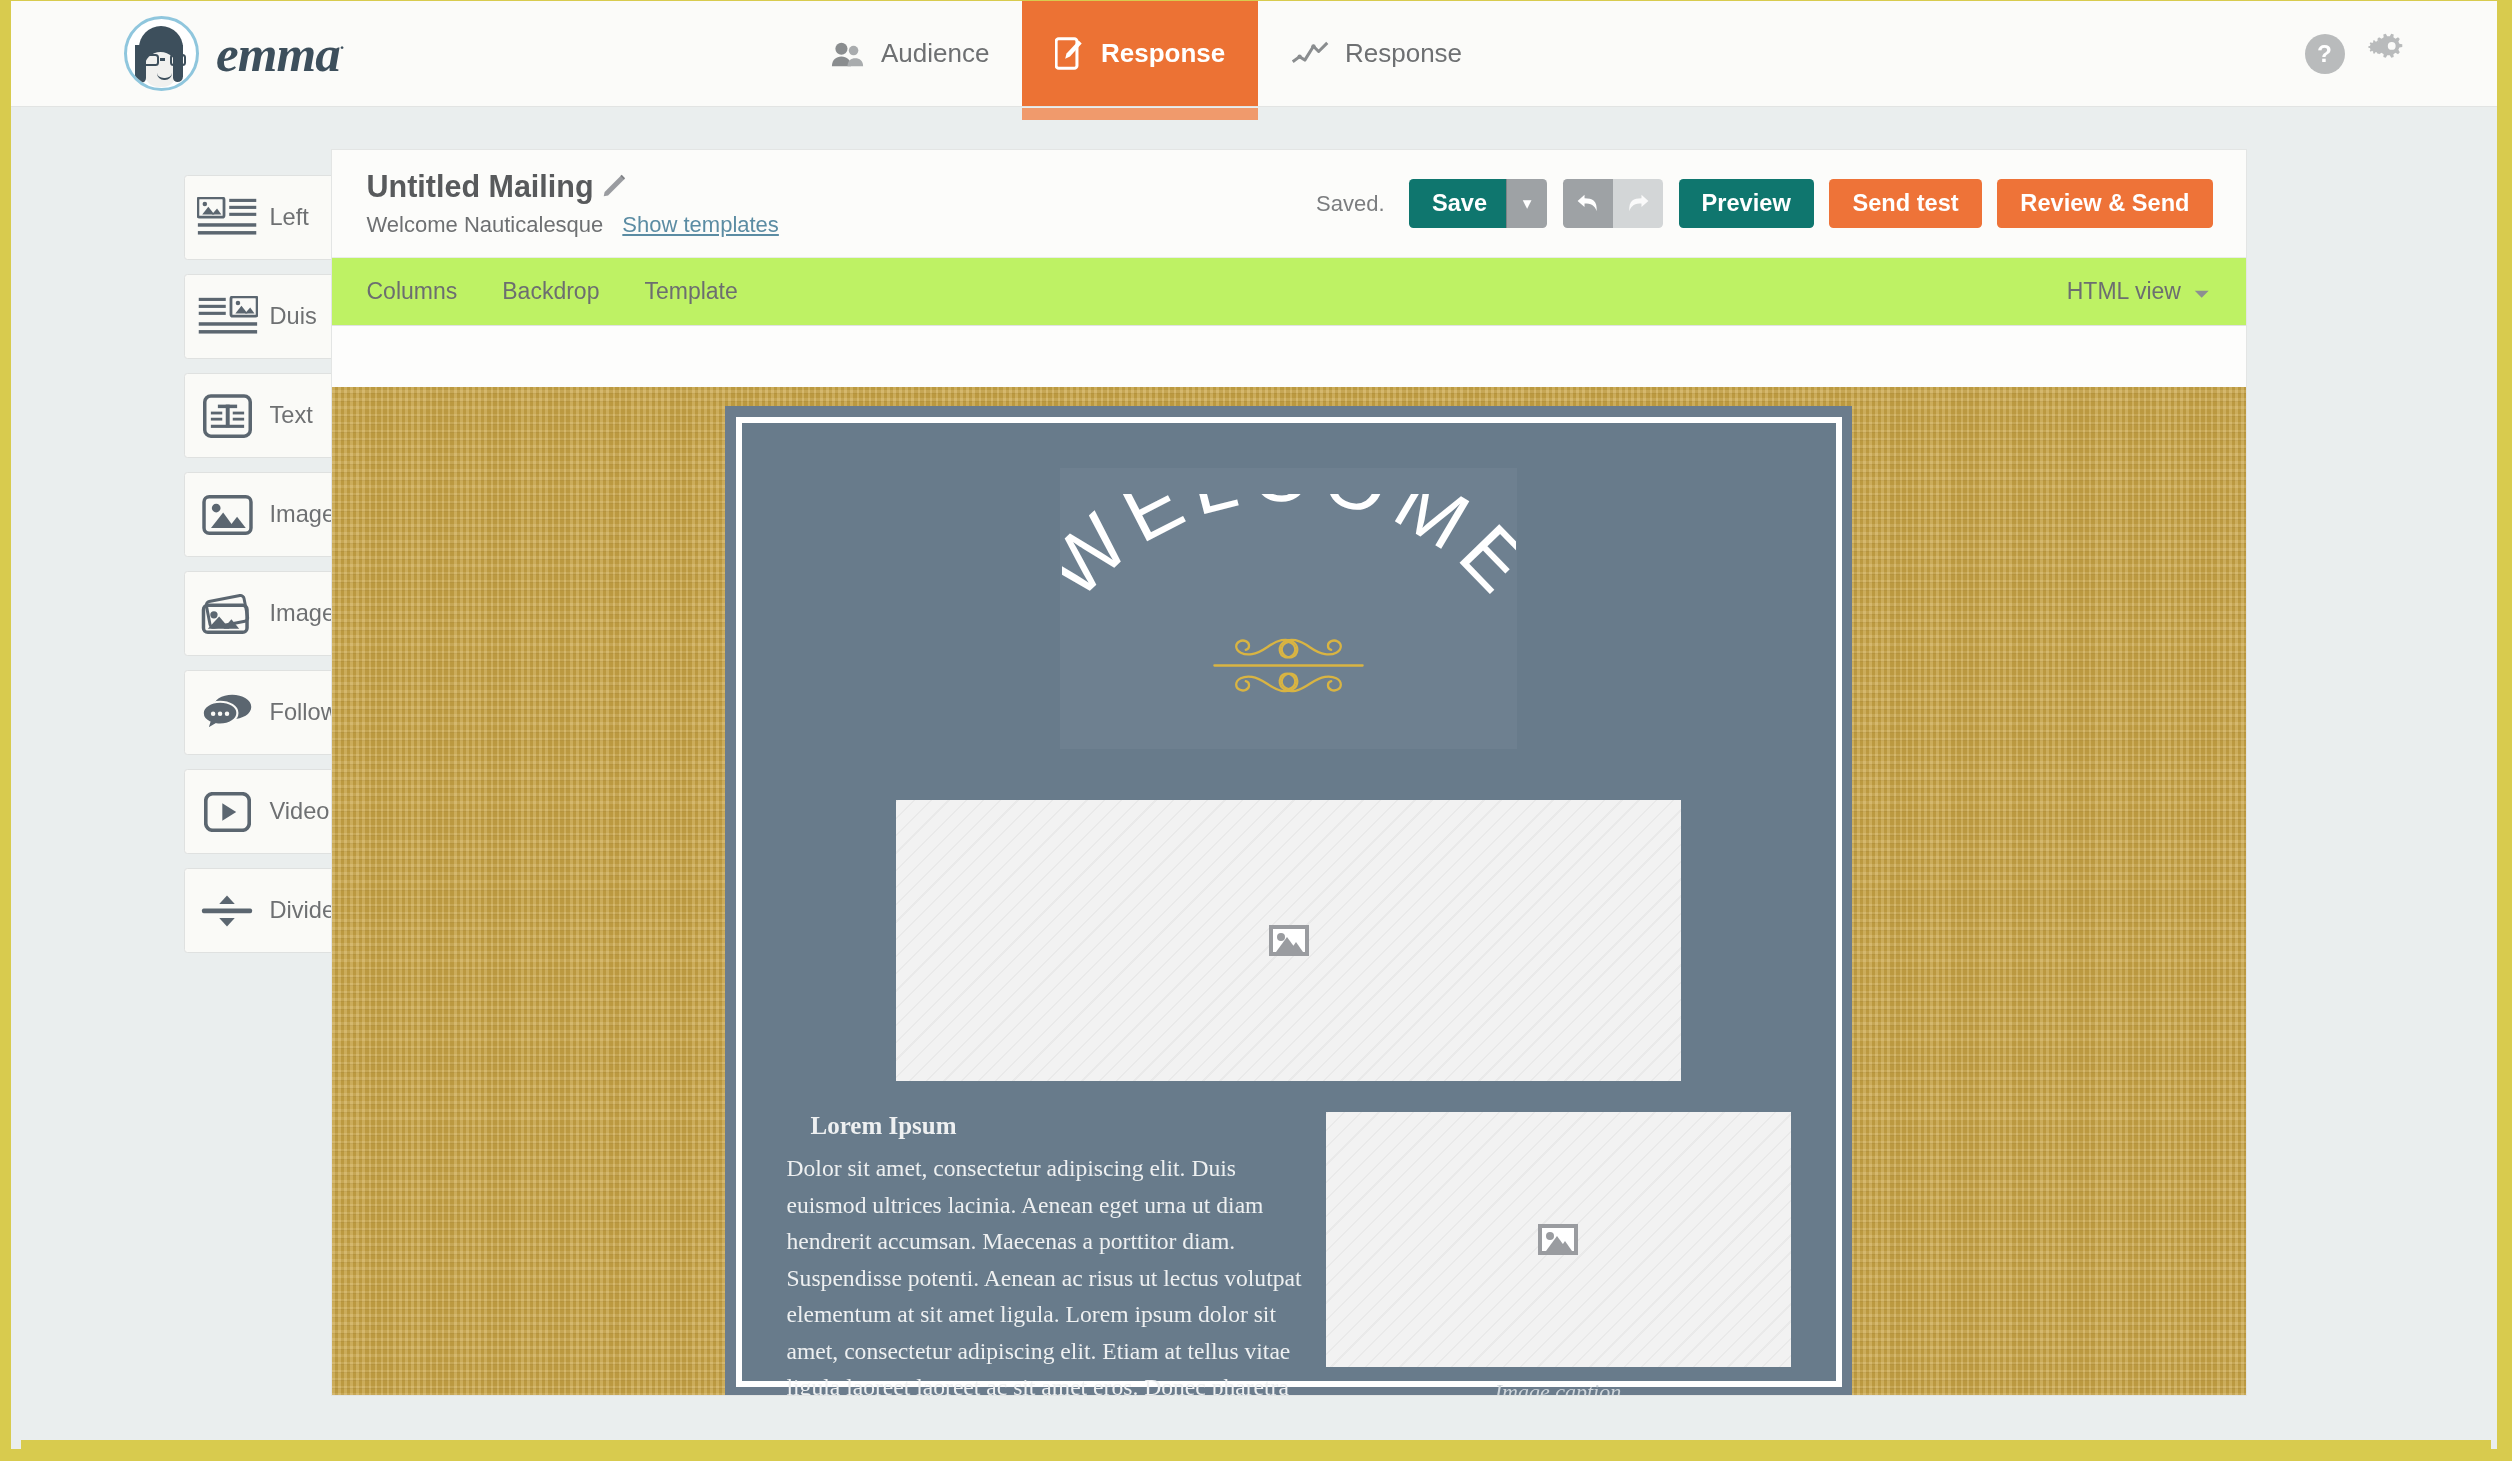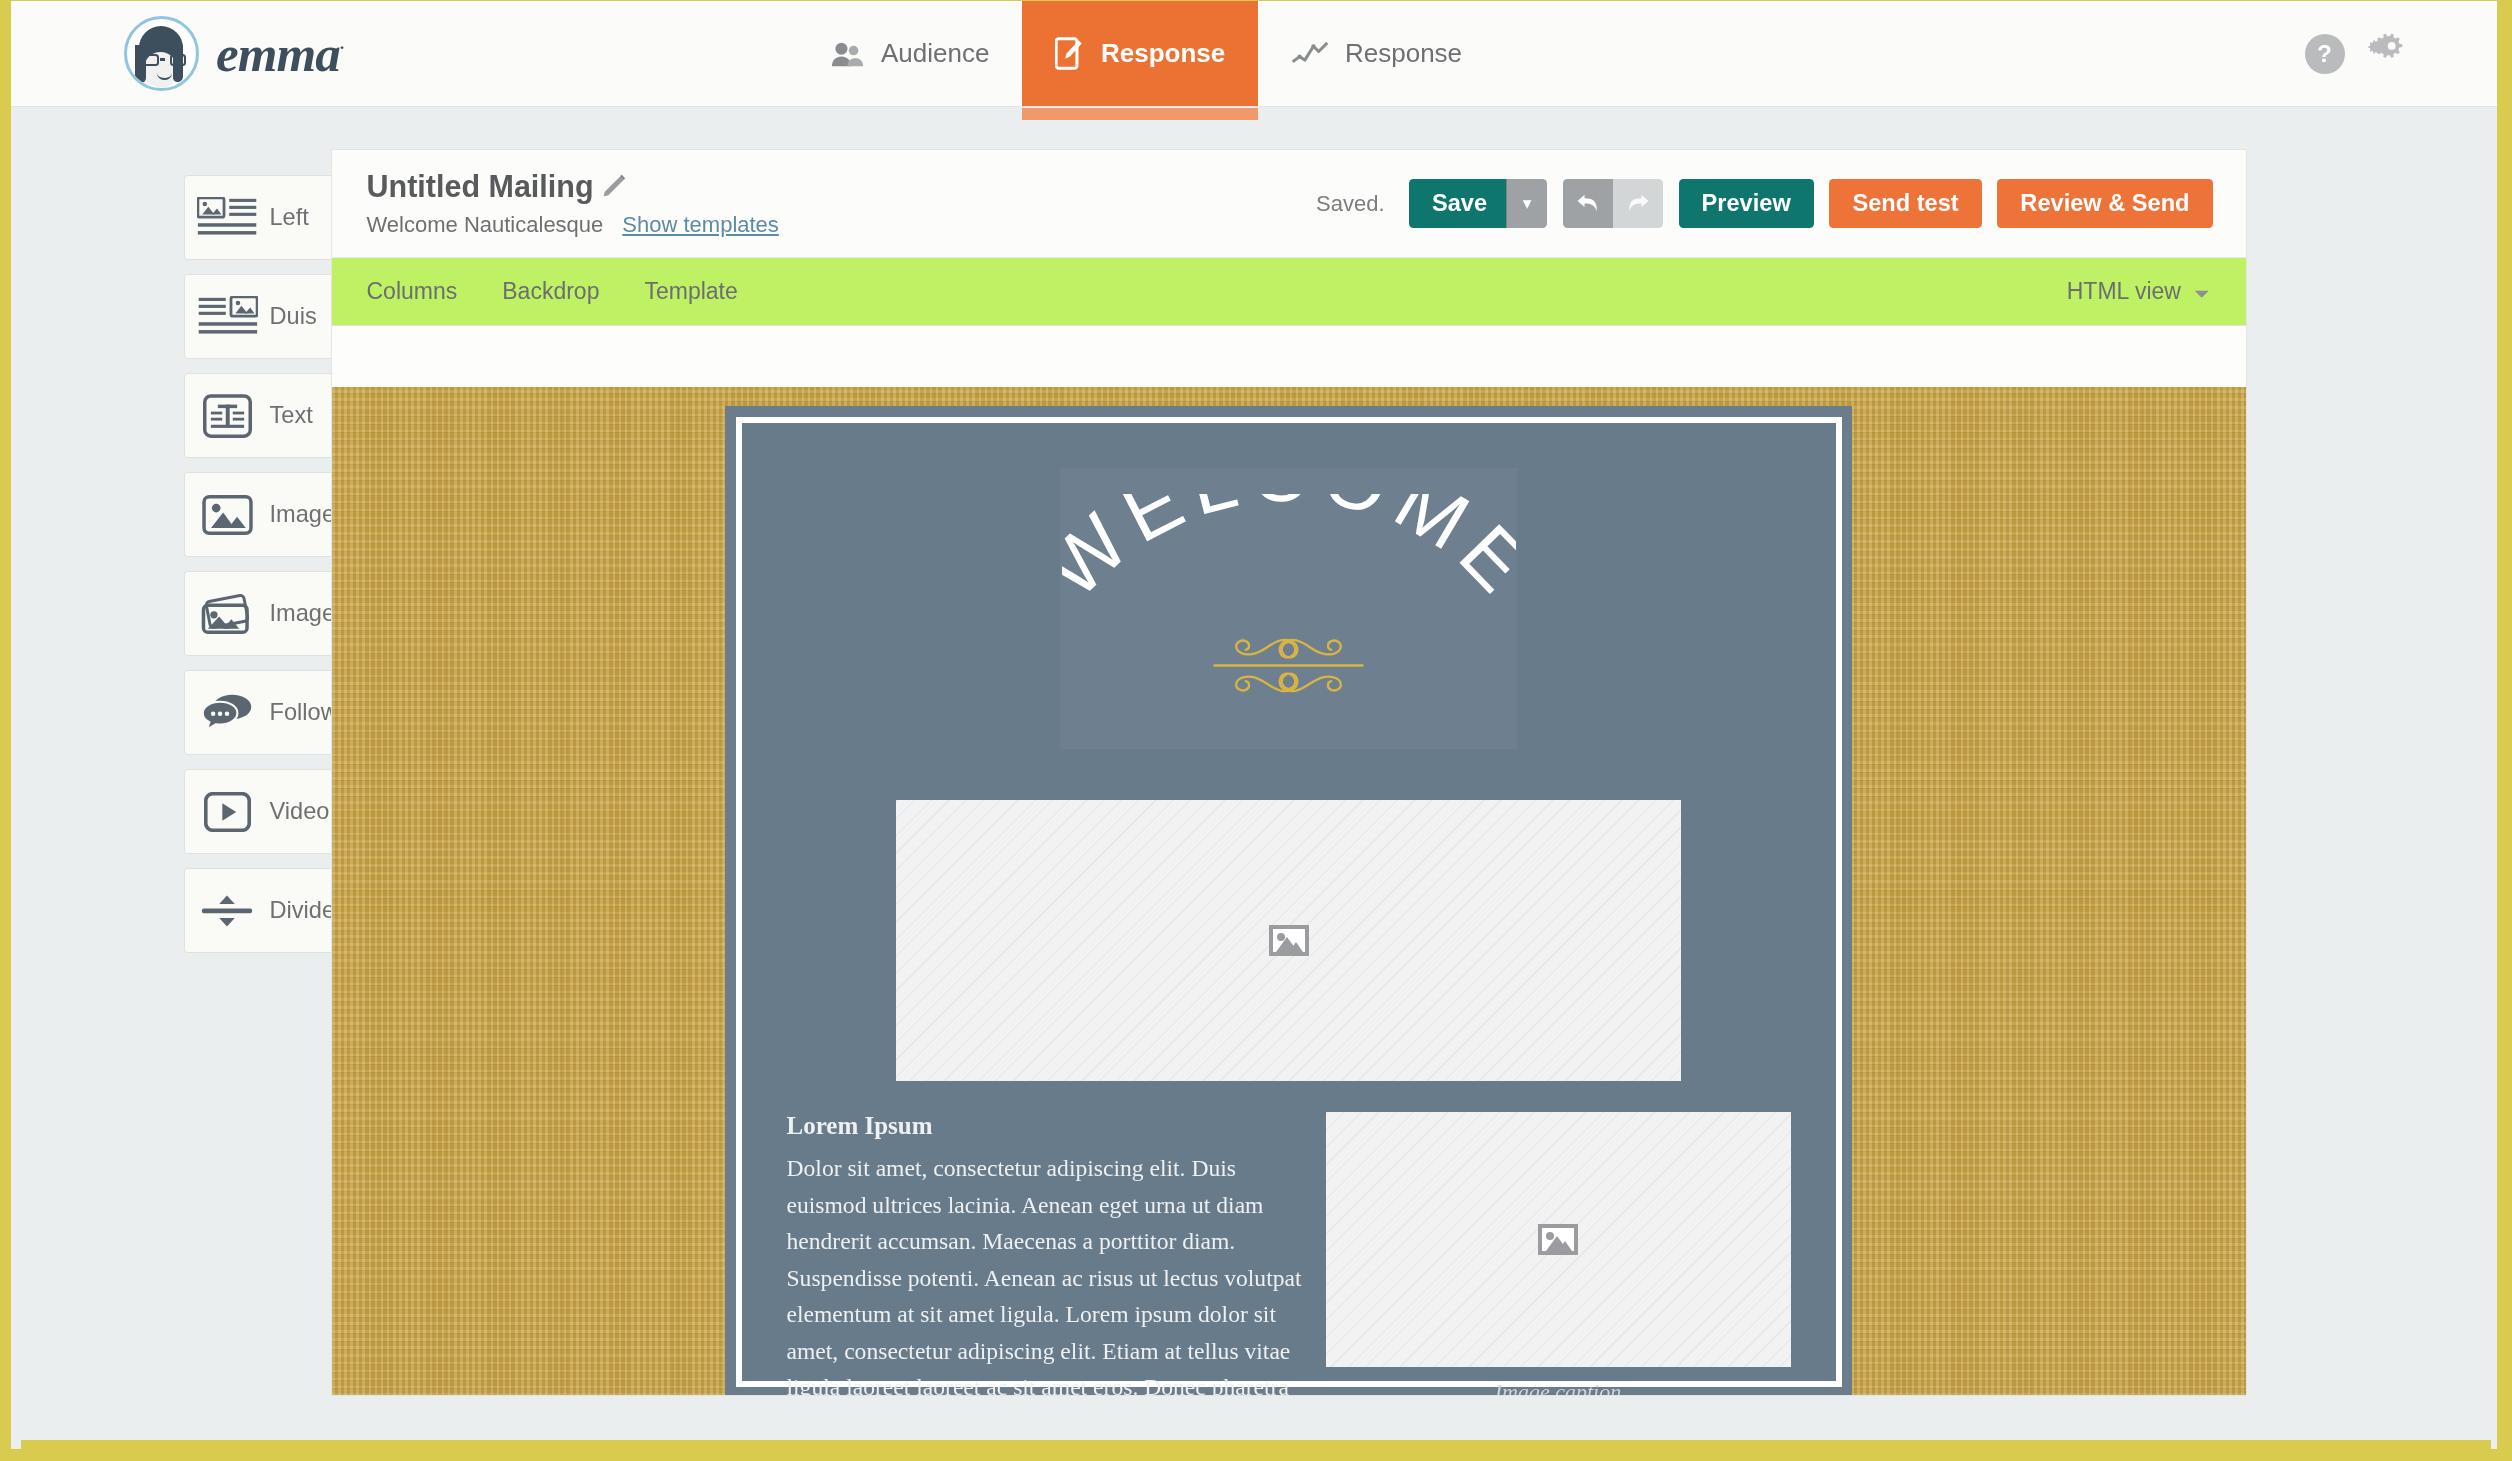--- a/index.html
+++ b/index.html
@@ -277,21 +277,21 @@
     border-bottom: 10.5px solid #9a9ca0;
   }
 
   .two-col {
     display: flex; gap: 21px;
     padding: 31px 45px 0 45px;
   }
   .text-col { width: 518px; color: #eef0f1; }
   .text-col h3 {
     font-family: "Liberation Serif", serif;
-    font-size: 25px; margin-bottom: 10.5px; font-weight: bold;
+    font-size: 25px; margin-bottom: 10.5px; font-weight: bold; margin-left: 24px;
   }
   .text-col p {
     font-family: "Liberation Serif", serif;
     font-size: 23.6px; line-height: 1.55;
   }
   .side-col { flex: 1; display: flex; flex-direction: column; }
   .side-img {
     width: 100%; height: 255px;
     background-color: #f2f2f2;
     background-image: repeating-linear-gradient(135deg, rgba(0,0,0,0.035) 0px, rgba(0,0,0,0.035) 1.7px, transparent 1.7px, transparent 12.2px);

